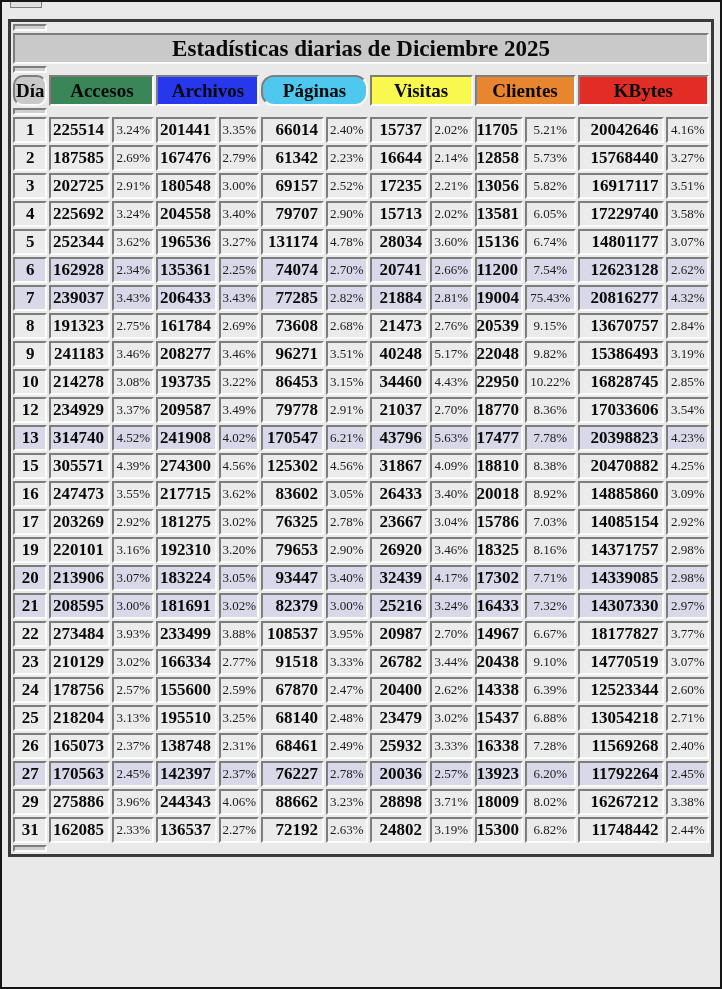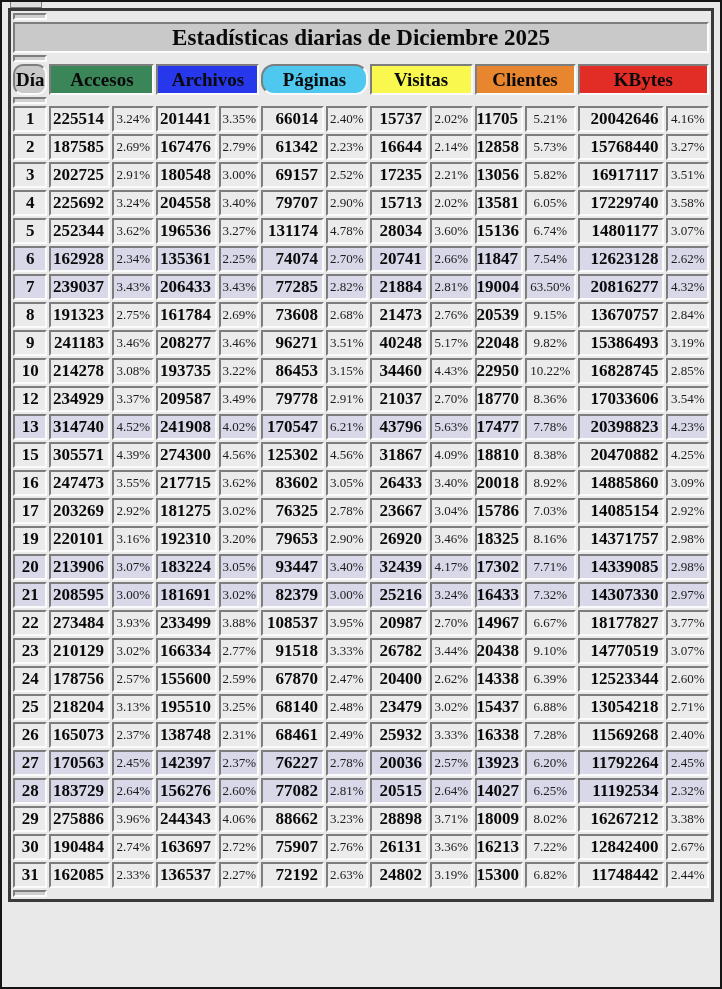--- a/index.html
+++ b/index.html
@@ -1,19 +1,19 @@
 <!DOCTYPE html>
 <html><head>
 <meta charset="utf-8">
 <style>
   html,body{margin:0;padding:0;background:#e9e9e9;}
   .page{
     width:722px;height:989px;box-sizing:border-box;
     border:2px solid #151515;background:#e9e9e9;
-    padding:6px 6px 0 6px;position:relative;overflow:hidden;
+    padding:17px 6px 0 6px;position:relative;overflow:hidden;
     font-family:"Liberation Serif","DejaVu Serif",serif;
   }
   .top-tab{
     position:absolute;top:0;left:8px;width:30px;height:5px;
     background:#dedede;border:1px solid #7a7a7a;border-top:none;
   }
   table.stats{
     table-layout:fixed;width:706px;
     border-collapse:separate;border-spacing:2px;
     background:#e9e9e9;
@@ -173,37 +173,37 @@
         <tr class="weekend">
           <td class="c day">6</td>
           <td class="c val">162928</td>
           <td class="c pct">2.34%</td>
           <td class="c val">135361</td>
           <td class="c pct">2.25%</td>
           <td class="c val">74074</td>
           <td class="c pct">2.70%</td>
           <td class="c val">20741</td>
           <td class="c pct">2.66%</td>
-          <td class="c val">11847</td>
+          <td class="c val">11200</td>
           <td class="c pct">7.54%</td>
           <td class="c val">12623128</td>
           <td class="c pct">2.62%</td>
         </tr>
         <tr class="weekend">
           <td class="c day">7</td>
           <td class="c val">239037</td>
           <td class="c pct">3.43%</td>
           <td class="c val">206433</td>
           <td class="c pct">3.43%</td>
           <td class="c val">77285</td>
           <td class="c pct">2.82%</td>
           <td class="c val">21884</td>
           <td class="c pct">2.81%</td>
           <td class="c val">19004</td>
-          <td class="c pct">63.50%</td>
+          <td class="c pct">75.43%</td>
           <td class="c val">20816277</td>
           <td class="c pct">4.32%</td>
         </tr>
         <tr>
           <td class="c day">8</td>
           <td class="c val">191323</td>
           <td class="c pct">2.75%</td>
           <td class="c val">161784</td>
           <td class="c pct">2.69%</td>
           <td class="c val">73608</td>
@@ -448,66 +448,36 @@
           <td class="c pct">2.37%</td>
           <td class="c val">76227</td>
           <td class="c pct">2.78%</td>
           <td class="c val">20036</td>
           <td class="c pct">2.57%</td>
           <td class="c val">13923</td>
           <td class="c pct">6.20%</td>
           <td class="c val">11792264</td>
           <td class="c pct">2.45%</td>
         </tr>
-        <tr class="weekend">
-          <td class="c day">28</td>
-          <td class="c val">183729</td>
-          <td class="c pct">2.64%</td>
-          <td class="c val">156276</td>
-          <td class="c pct">2.60%</td>
-          <td class="c val">77082</td>
-          <td class="c pct">2.81%</td>
-          <td class="c val">20515</td>
-          <td class="c pct">2.64%</td>
-          <td class="c val">14027</td>
-          <td class="c pct">6.25%</td>
-          <td class="c val">11192534</td>
-          <td class="c pct">2.32%</td>
-        </tr>
         <tr>
           <td class="c day">29</td>
           <td class="c val">275886</td>
           <td class="c pct">3.96%</td>
           <td class="c val">244343</td>
           <td class="c pct">4.06%</td>
           <td class="c val">88662</td>
           <td class="c pct">3.23%</td>
           <td class="c val">28898</td>
           <td class="c pct">3.71%</td>
           <td class="c val">18009</td>
           <td class="c pct">8.02%</td>
           <td class="c val">16267212</td>
           <td class="c pct">3.38%</td>
         </tr>
         <tr>
-          <td class="c day">30</td>
-          <td class="c val">190484</td>
-          <td class="c pct">2.74%</td>
-          <td class="c val">163697</td>
-          <td class="c pct">2.72%</td>
-          <td class="c val">75907</td>
-          <td class="c pct">2.76%</td>
-          <td class="c val">26131</td>
-          <td class="c pct">3.36%</td>
-          <td class="c val">16213</td>
-          <td class="c pct">7.22%</td>
-          <td class="c val">12842400</td>
-          <td class="c pct">2.67%</td>
-        </tr>
-        <tr>
           <td class="c day">31</td>
           <td class="c val">162085</td>
           <td class="c pct">2.33%</td>
           <td class="c val">136537</td>
           <td class="c pct">2.27%</td>
           <td class="c val">72192</td>
           <td class="c pct">2.63%</td>
           <td class="c val">24802</td>
           <td class="c pct">3.19%</td>
           <td class="c val">15300</td>

